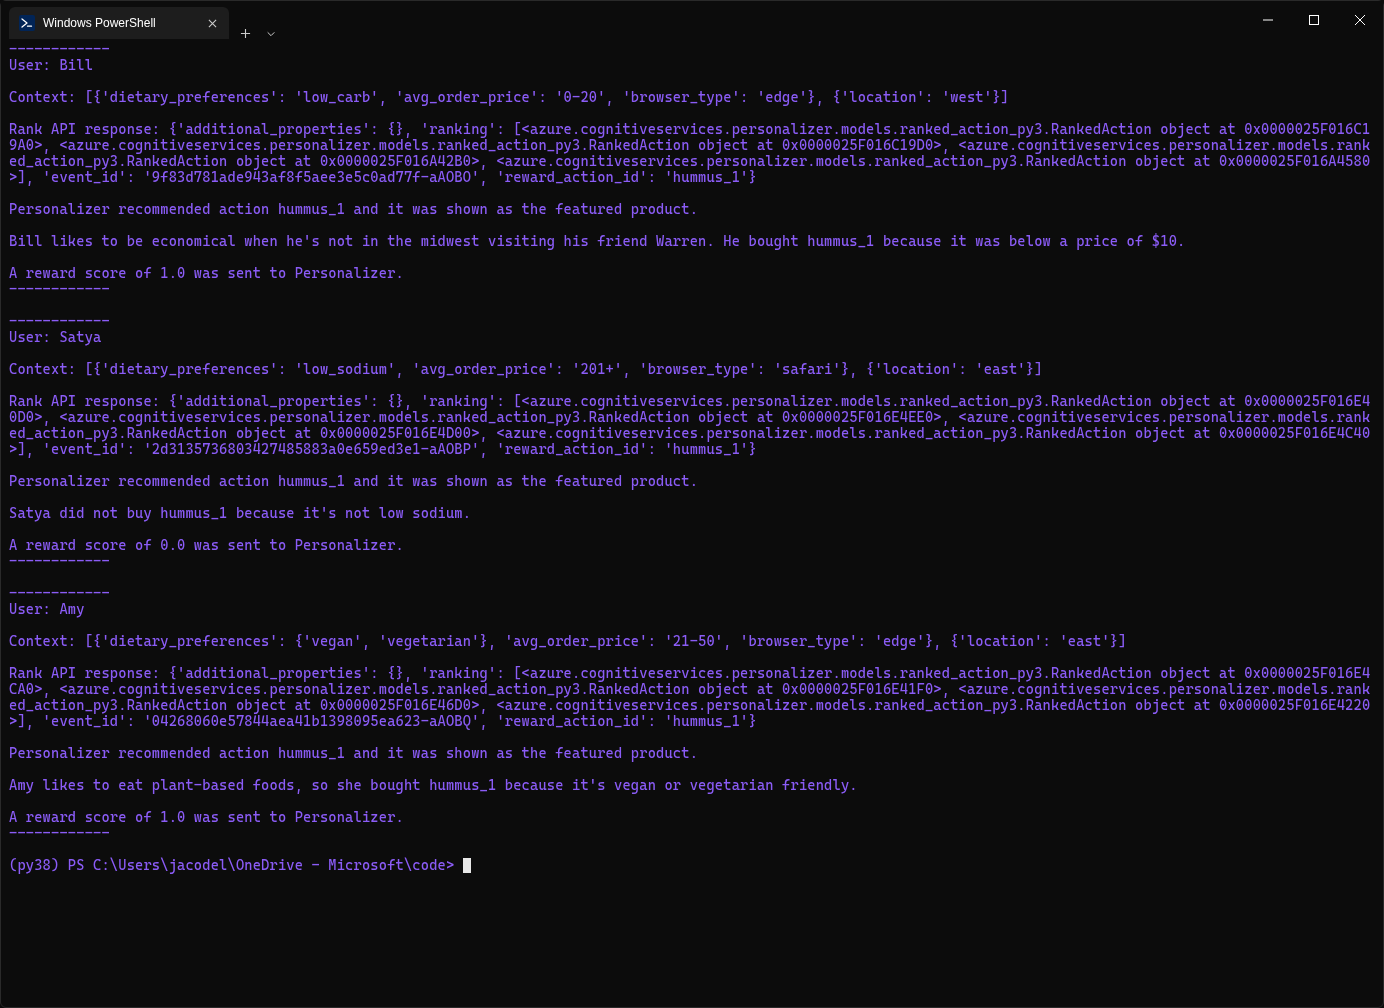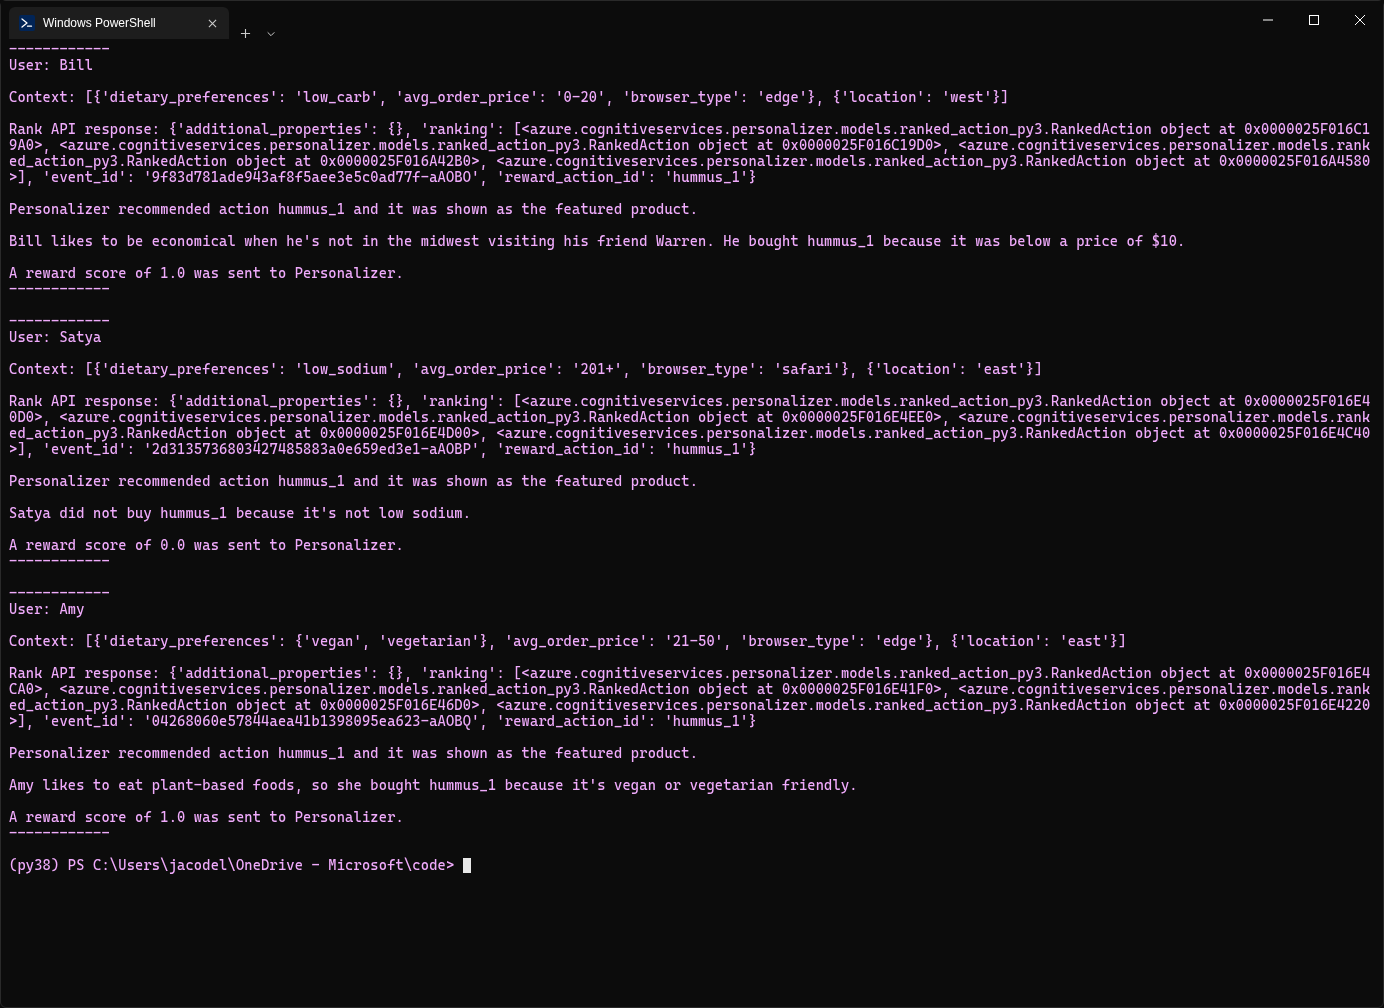--- a/index.html
+++ b/index.html
@@ -85,21 +85,21 @@
 .terminal {
   flex: 1;
   padding: 2px 8px 8px 8px;
   white-space: pre-wrap;
   word-break: break-all;
   line-height: 16px;
   overflow: hidden;
   font-family: Consolas, 'Cascadia Mono', 'Courier New', monospace;
   font-size: 14px;
   letter-spacing: 0.2px;
-  color: #f0abfc;
+  color: #8b5cf6;
 }
 .cursor {
   display: inline-block;
   width: 8px;
   background: #e8e8e8;
   height: 15px;
   vertical-align: bottom;
 }
 </style>
 </head>

